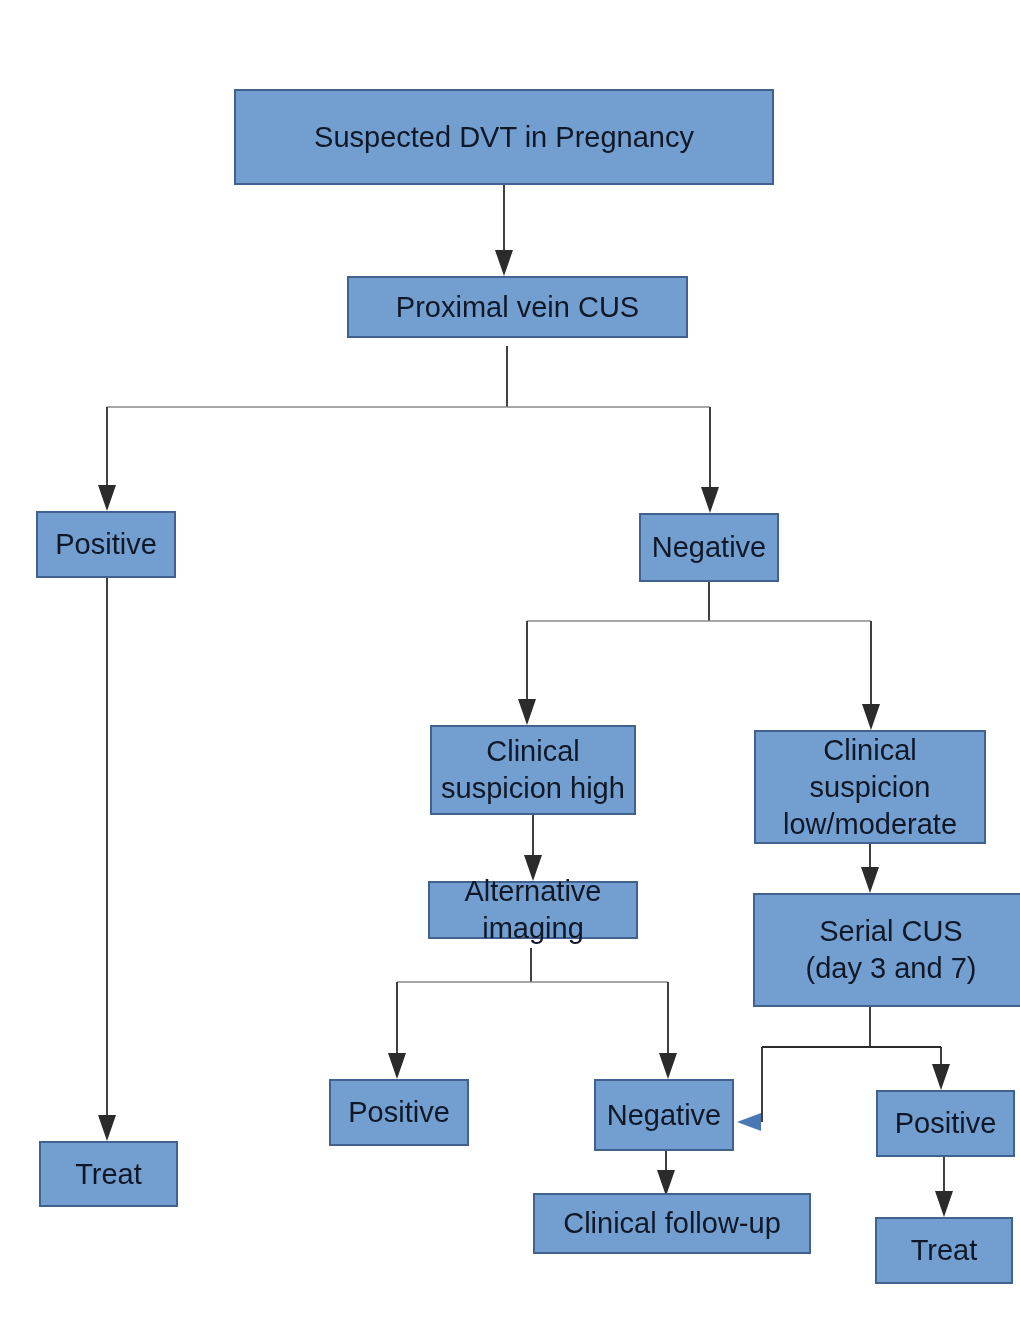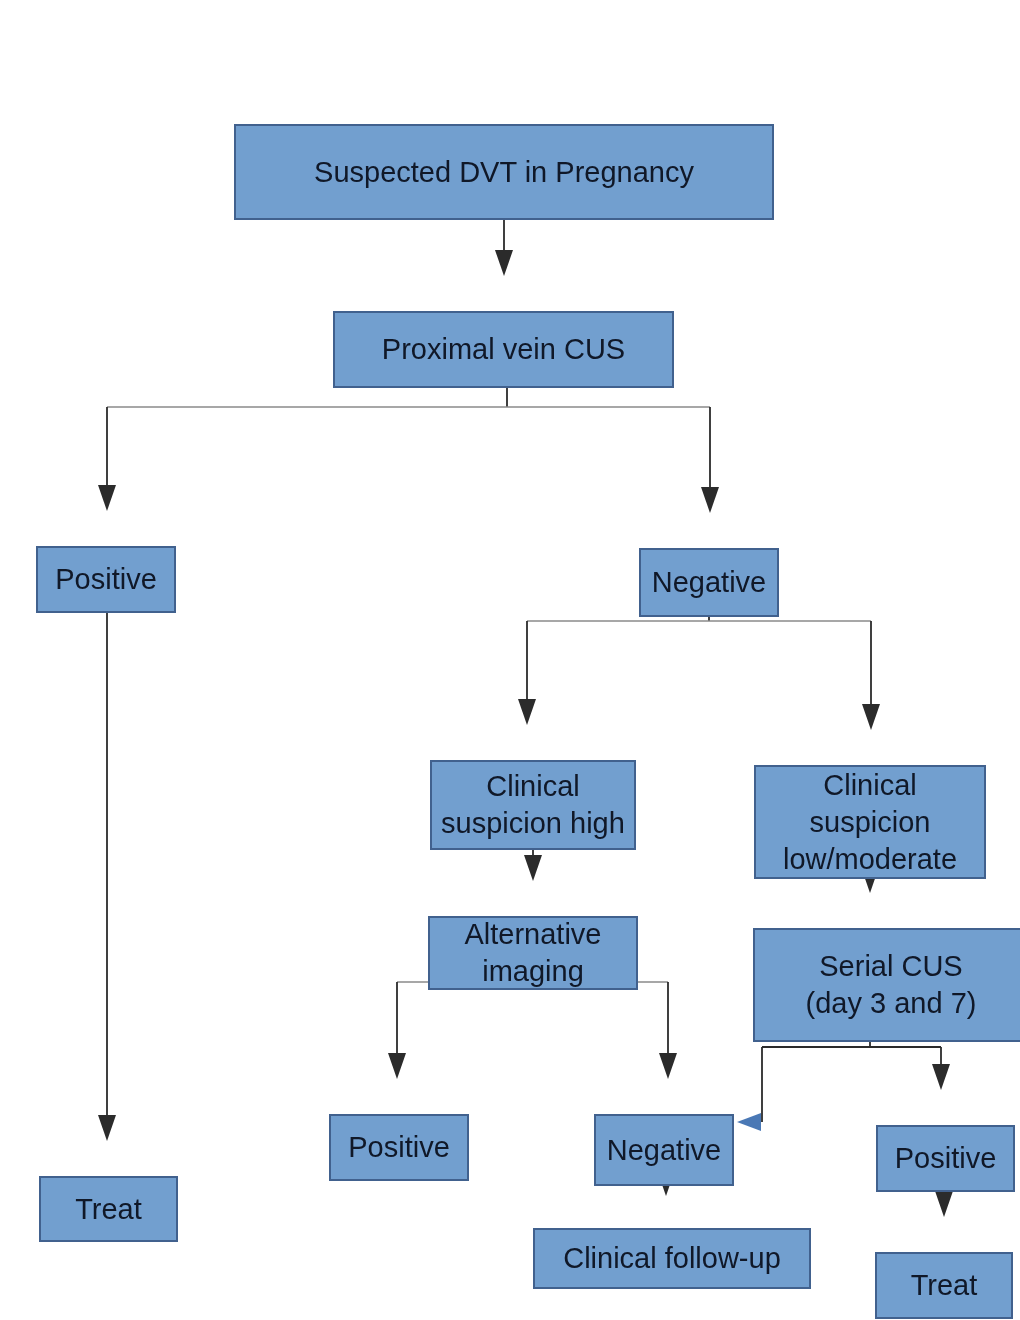--- a/index.html
+++ b/index.html
@@ -23,21 +23,20 @@
     display:flex;
     align-items:center;
     justify-content:center;
     text-align:center;
     background:var(--node-fill,#729FCF);
     border:2px solid var(--node-border,#41618E);
     color:var(--node-text,#101828);
     font-size:29px;
     line-height:37px;
     white-space:pre-line;
-    margin-top:35px;
   }
   .edge-line{ stroke:var(--edge-line,#2B2B2B); stroke-width:1.8; fill:none; }
   .branch-line{ stroke:var(--branch-line,#8A8A8A); stroke-width:1.7; fill:none; }
   .arrow-head{ fill:var(--edge-line,#2B2B2B); stroke:none; }
   .loop-head{ fill:var(--loop-arrow,#4A78B5); stroke:none; }
 </style>
 </head>
 <body>
 
 <div id="stage">
@@ -86,34 +85,34 @@
 
     <path class="edge-line" d="M666,1151 V1170"></path>
     <polygon class="arrow-head" points="666,1196 657,1170 675,1170"></polygon>
 
     <path class="edge-line" d="M944,1157 V1193"></path>
     <polygon class="arrow-head" points="944,1217 935,1191 953,1191"></polygon>
   </svg>
 
   <div class="node" style="left:234px; top:89px;  width:540px; height:96px;">Suspected DVT in Pregnancy</div>
 
-  <div class="node" style="left:333px; top:276px; width:341px; height:77px;">Proximal vein CUS</div>
+  <div class="node" style="left:347px; top:276px; width:341px; height:62px;">Proximal vein CUS</div>
 
   <div class="node" style="left:36px;  top:511px; width:140px; height:67px;">Positive</div>
 
   <div class="node" style="left:639px; top:513px; width:140px; height:69px;">Negative</div>
 
   <div class="node" style="left:430px; top:725px; width:206px; height:90px;">Clinical
 suspicion high</div>
 
   <div class="node" style="left:754px; top:730px; width:232px; height:114px;">Clinical
 suspicion
 low/moderate</div>
 
-  <div class="node" style="left:428px; top:881px; width:210px; height:74px;">Alternative
+  <div class="node" style="left:428px; top:881px; width:210px; height:58px;">Alternative
 imaging</div>
 
   <div class="node" style="left:753px; top:893px; width:276px; height:114px;">Serial CUS
 (day 3 and 7)</div>
 
   <div class="node" style="left:329px; top:1079px; width:140px; height:67px;">Positive</div>
 
   <div class="node" style="left:594px; top:1079px; width:140px; height:72px;">Negative</div>
 
   <div class="node" style="left:876px; top:1090px; width:139px; height:67px;">Positive</div>

